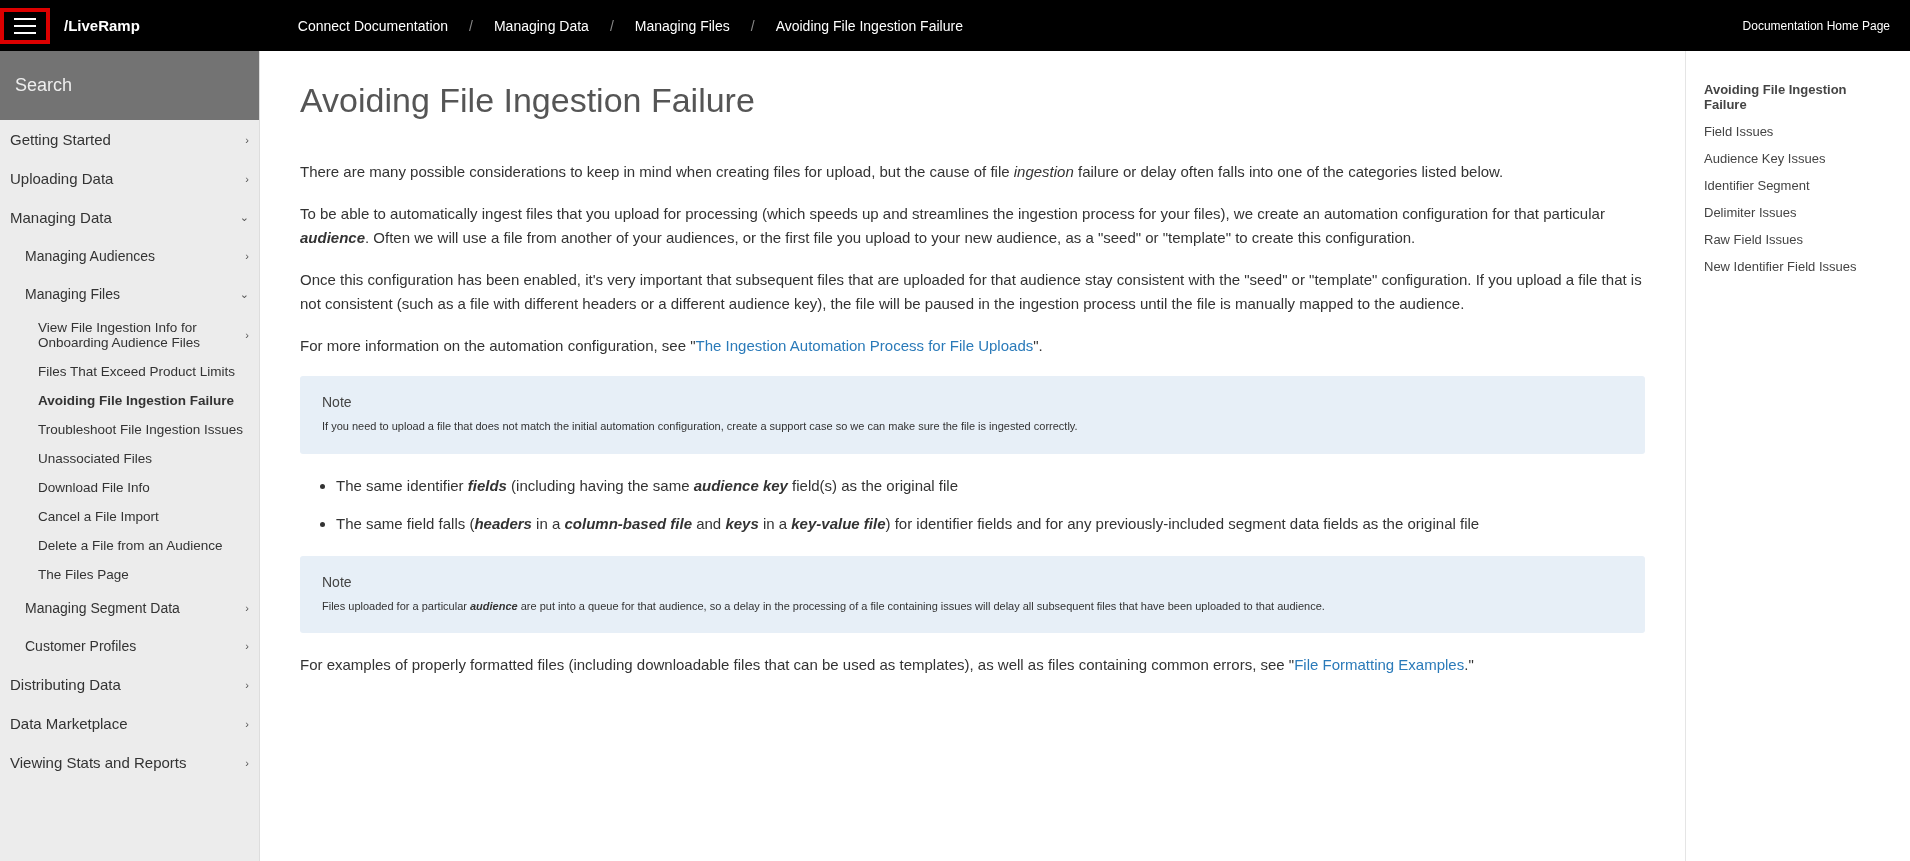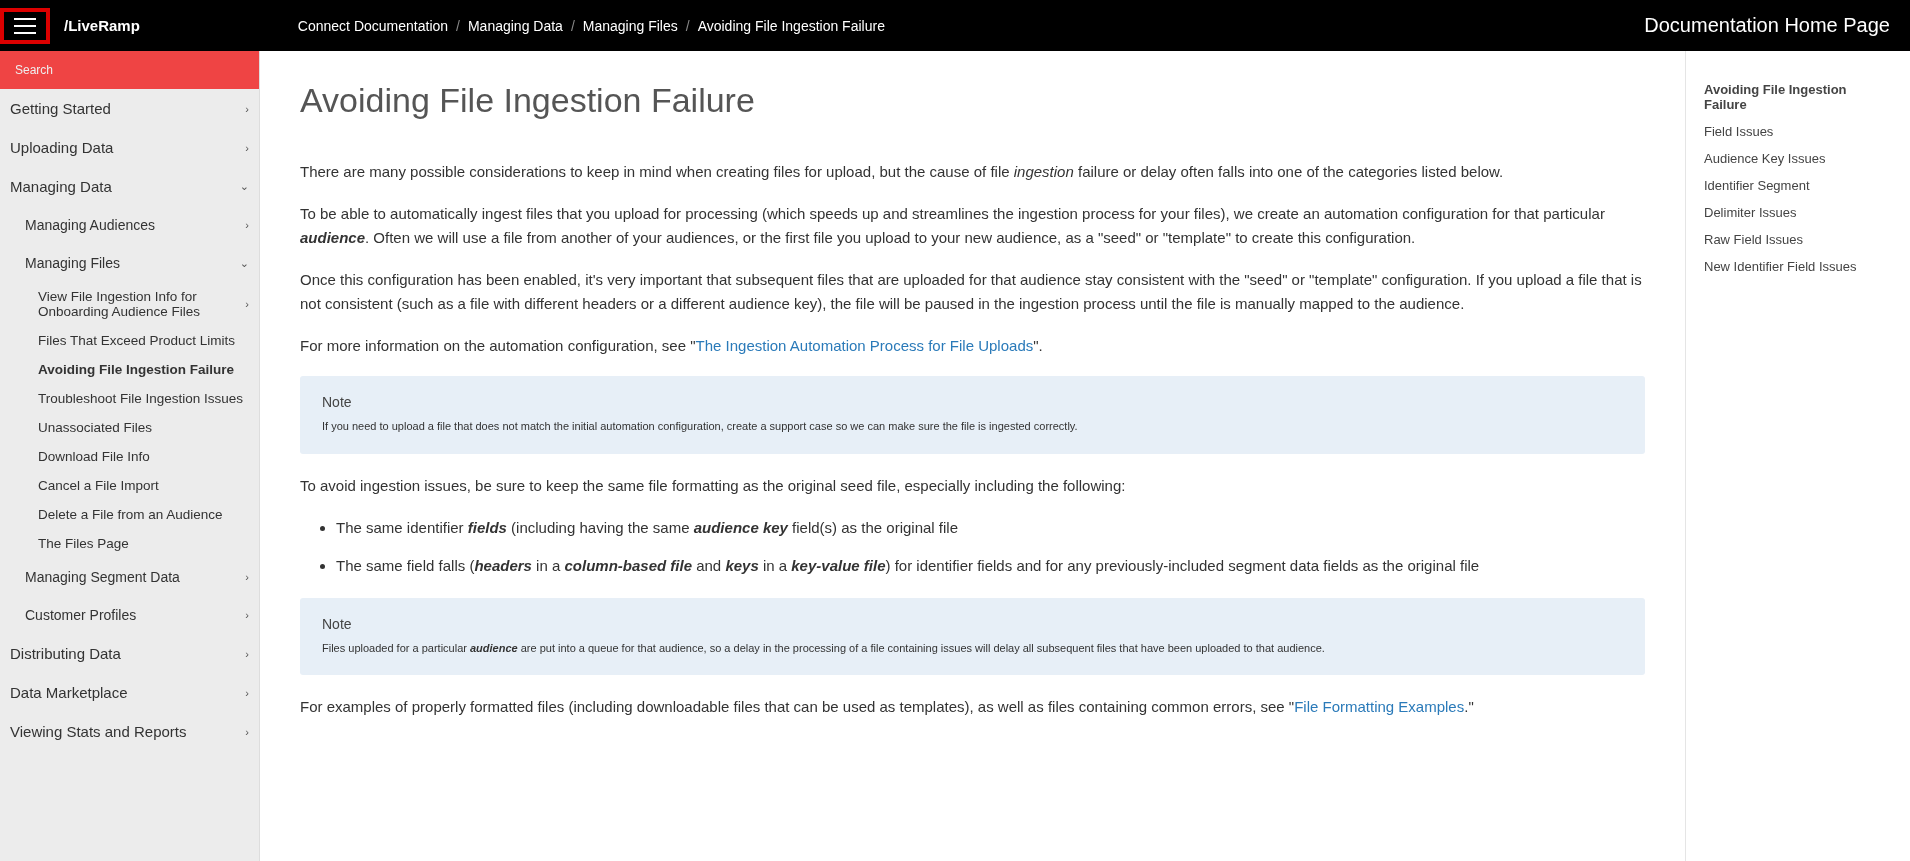--- a/index.html
+++ b/index.html
@@ -38,48 +38,48 @@
   background: #fff;
 }
 .logo {
   font-size: 15px;
   font-weight: 700;
   color: #fff;
   margin-left: 14px;
 }
 .breadcrumb {
   display: flex;
-  gap: 8px;
+  gap: 21px;
   font-size: 14px;
   margin-left: 158px;
   align-items: center;
 }
 .breadcrumb a { color: #fff; text-decoration: none; }
 .breadcrumb .sep { color: #888; }
 .home-link {
   margin-left: auto;
   color: #fff;
-  font-size: 20px;
+  font-size: 12px;
   text-decoration: none;
 }
 .layout {
   display: flex;
   height: calc(100% - 51px);
 }
 .sidebar {
   width: 260px;
   background: #ececec;
   overflow-y: auto;
   border-right: 1px solid #ddd;
 }
 .search-box {
-  background: #ef4444;
+  background: #737373;
   color: #eee;
-  padding: 12px 15px;
-  font-size: 12px;
+  padding: 24px 15px;
+  font-size: 18px;
 }
 .nav-item {
   display: flex;
   justify-content: space-between;
   align-items: center;
   padding: 11px 10px;
   font-size: 15px;
   color: #333;
   cursor: pointer;
   gap: 17px;
@@ -262,21 +262,20 @@
 
     <p>
       <span>For more information on the automation configuration, see "</span><a href="#">The Ingestion Automation Process for File Uploads</a><span>".</span>
     </p>
 
     <div class="note-box">
       <h3>Note</h3>
       <p>If you need to upload a file that does not match the initial automation configuration, create a support case so we can make sure the file is ingested correctly.</p>
     </div>
 
-    <p>To avoid ingestion issues, be sure to keep the same file formatting as the original seed file, especially including the following:</p>
 
     <ul>
       <li>
         <span>The same identifier </span><strong>fields</strong><span> (including having the same </span><strong>audience key</strong><span> field(s) as the original file</span>
       </li>
       <li>
         <span>The same field falls (</span><strong>headers</strong><span> in a </span><strong>column-based file</strong><span> and </span><strong>keys</strong><span> in a </span><strong>key-value file</strong><span>) for identifier fields and for any previously-included segment data fields as the original file</span>
       </li>
     </ul>
 

